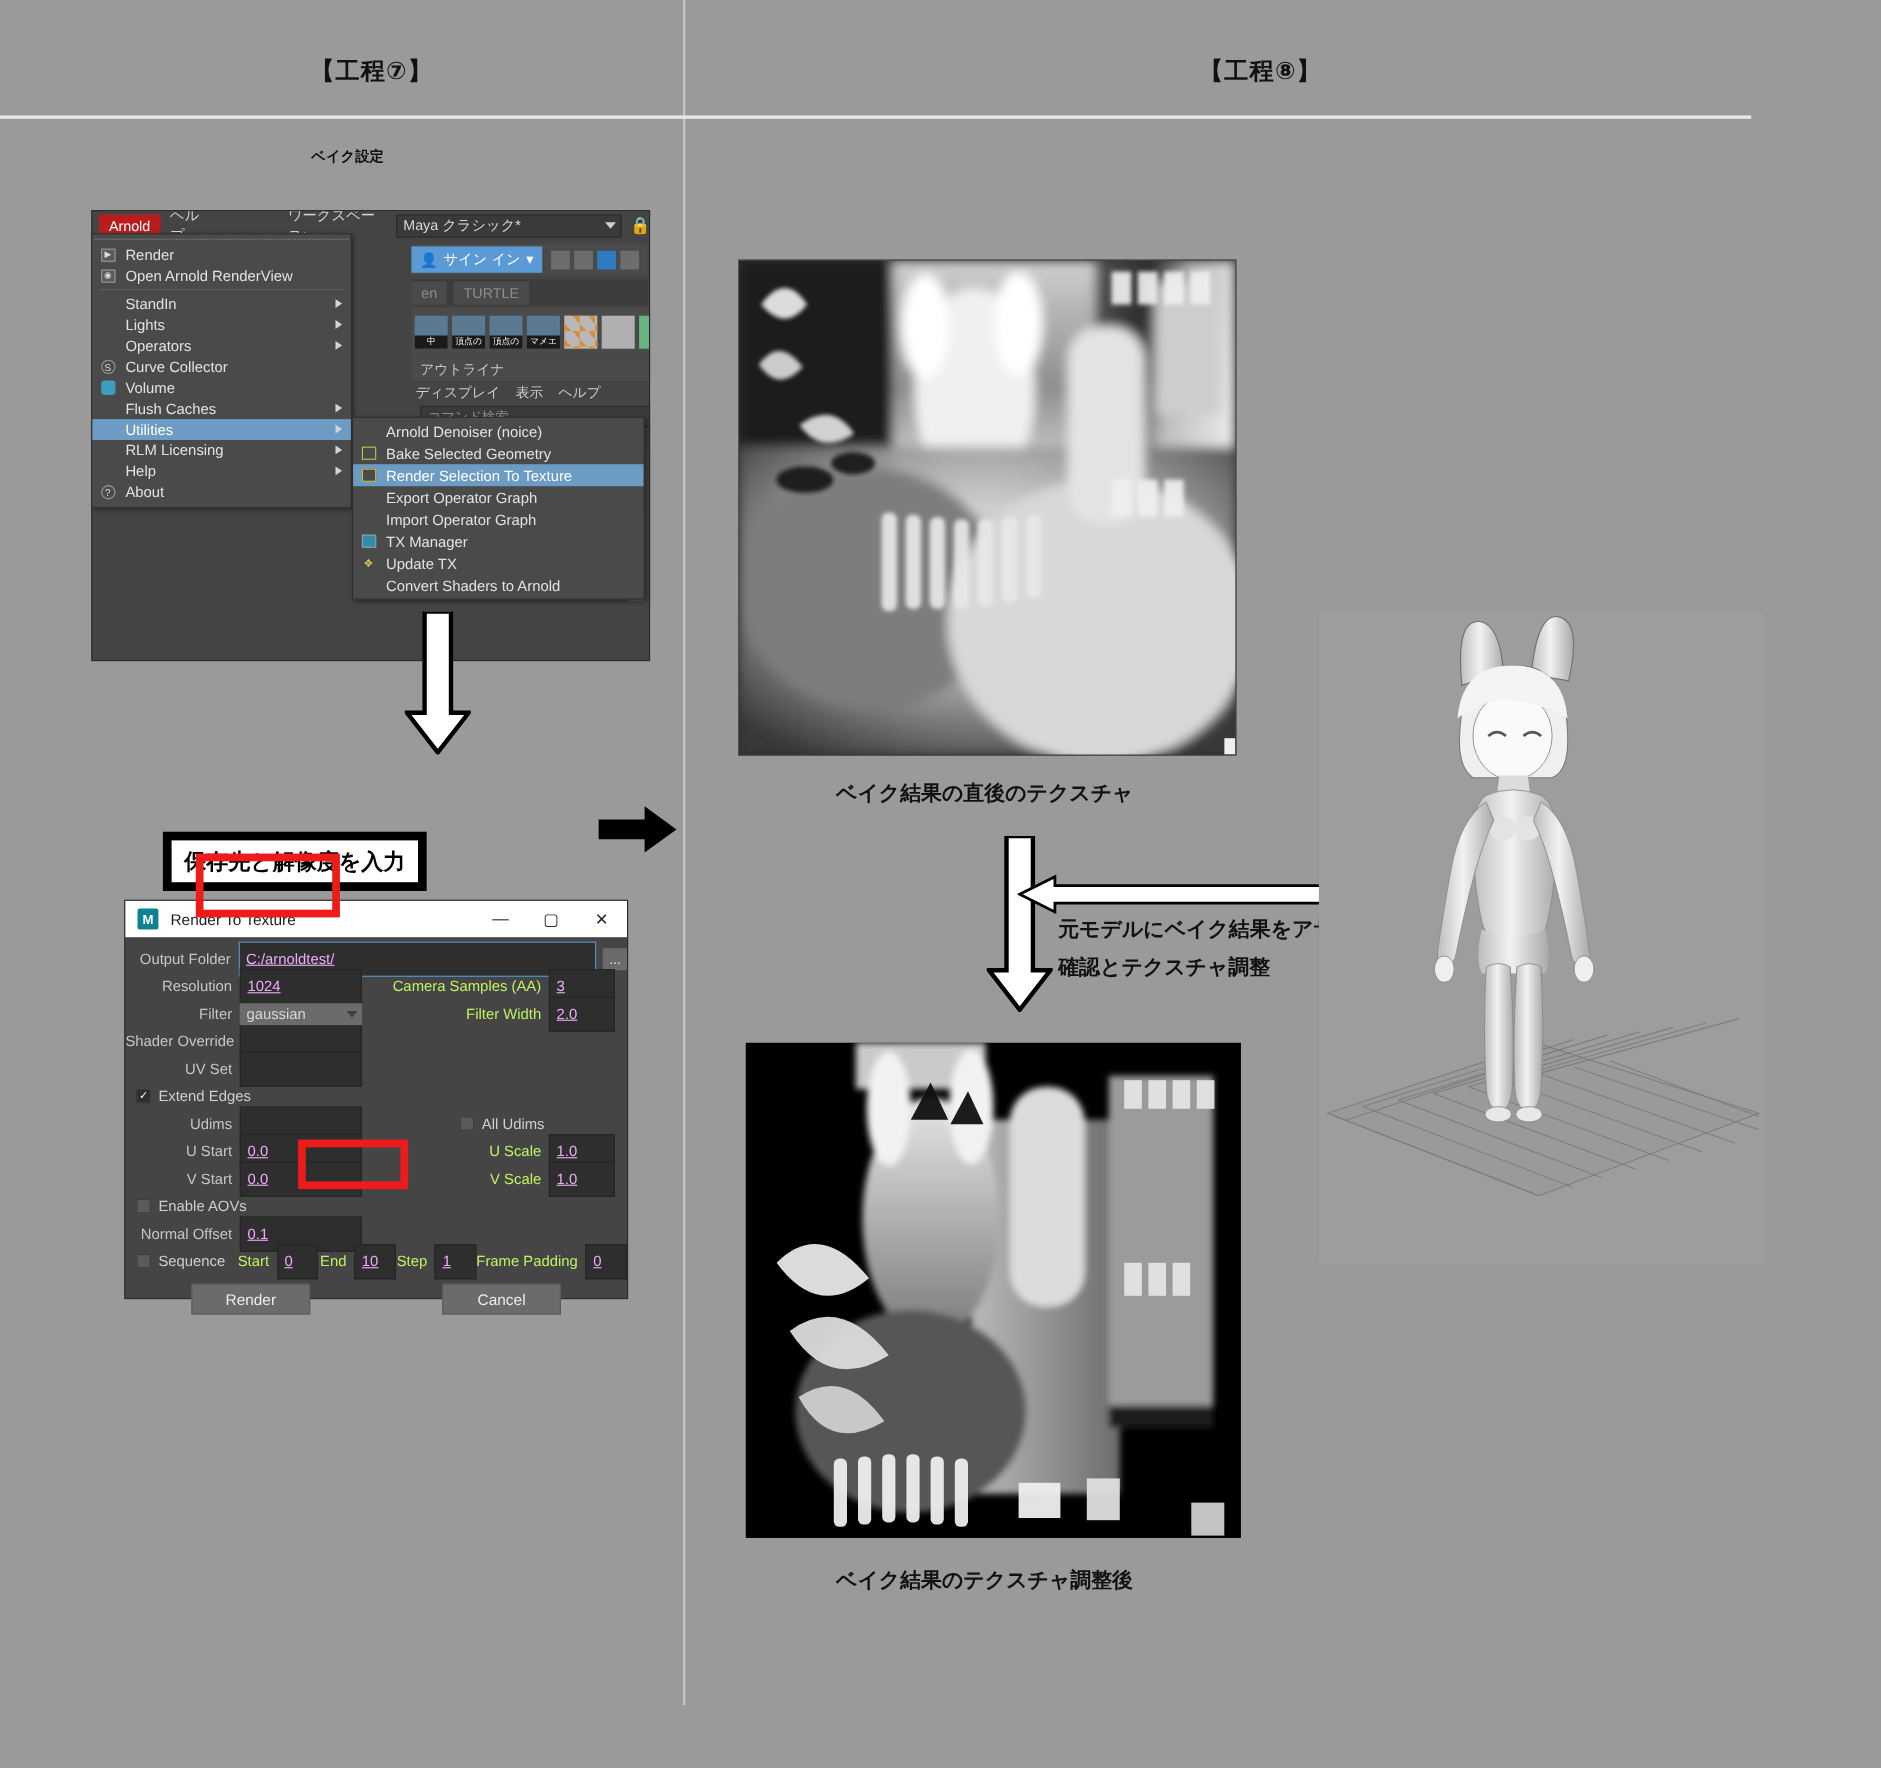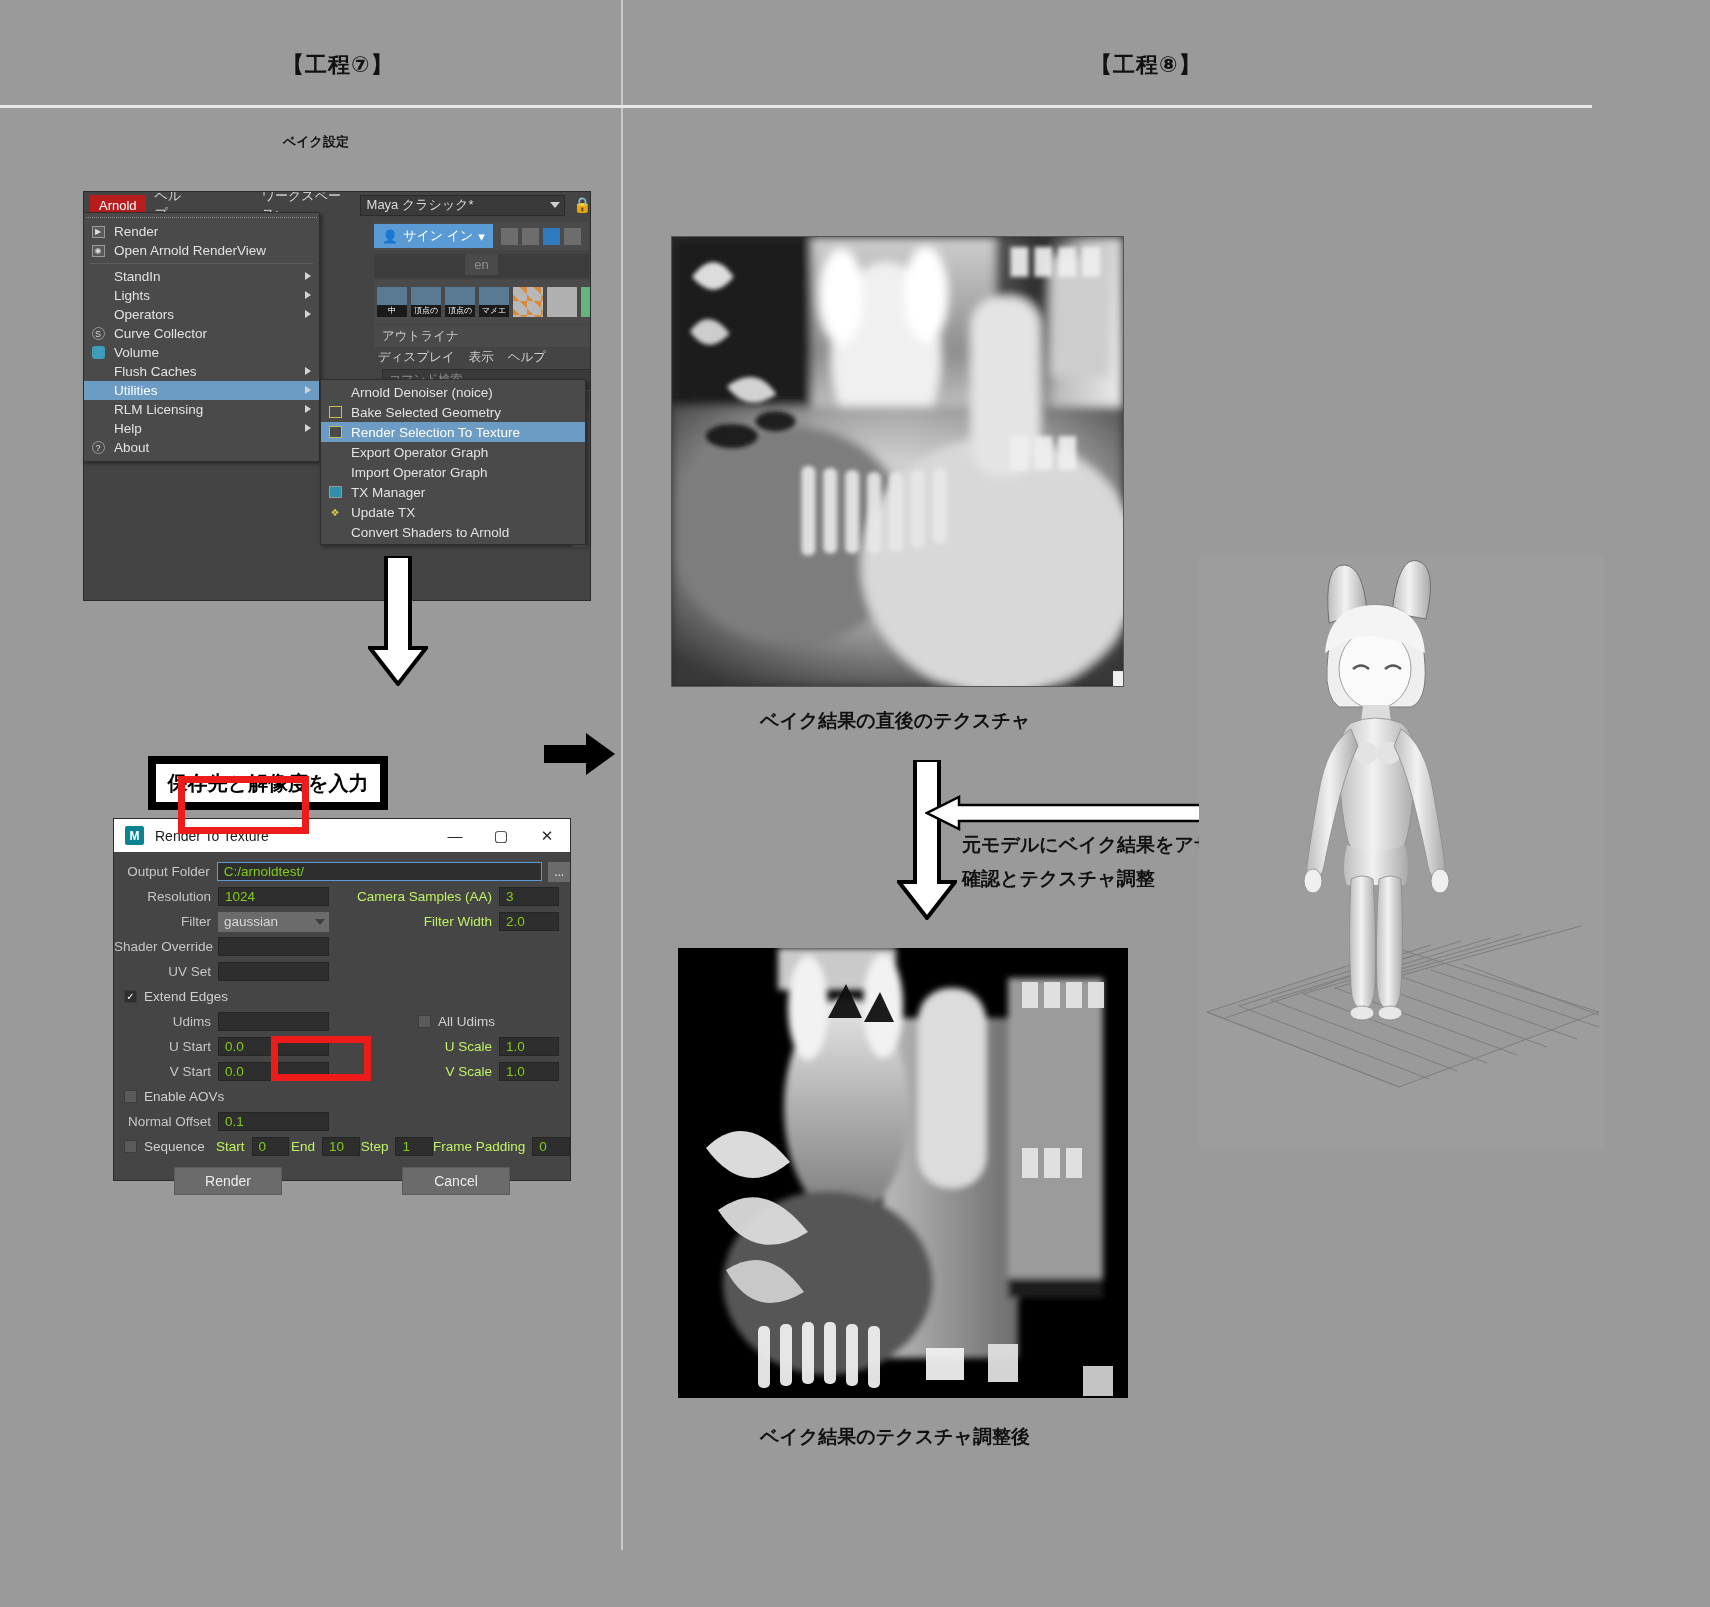--- a/index.html
+++ b/index.html
@@ -72,21 +72,21 @@
   }
   #signin-chip {
     background:#5b9bd5; color:#fff; font-size:13px; padding:3px 8px;
     display:flex; align-items:center; gap:5px;
   }
   .tiny-icon-row { display:flex; gap:4px; margin-left:8px; align-items:center;}
   .tiny-sq { width:17px;height:17px;background:#6d6d6d; display:inline-block;}
   .tiny-sq.blue { background:#2f7bbf; }
   #maya-tabs {
     left:290px; top:62px; width:215px; height:24px; background:#3c3c3c;
-    display:flex; align-items:center; gap:6px; color:#8d8d8d; font-size:13px;flex-direction:column;
+    display:flex; align-items:center; gap:6px; color:#8d8d8d; font-size:13px;
   }
   .maya-tab { background:#4a4a4a; padding:3px 9px; }
   #maya-shelf {
     left:290px; top:88px; width:250px; height:44px; background:#4a4a4a;
     display:flex; align-items:center; gap:4px; padding-left:3px;
   }
   .shelf-ico { width:30px;height:30px;background:#5a7a93; position:relative;}
   .shelf-ico.orange { background:#b0b0b0; }
   .shelf-ico.green { background:#66b57f; }
   .shelf-ico.checker{
@@ -204,23 +204,24 @@
   #win-close { right:0; }
   #rtt-body { padding:8px 0 0 0; position:relative; }
   .frow {
     display:flex; align-items:center; height:23px; margin-bottom:2px;
   }
   .flabel {
     width:104px; text-align:right; padding-right:7px; color:#c6c6c6;
     font-size:13.5px; white-space:nowrap;
   }
   .finput {
-    background:#2e2e2e; border:1px solid #252525; height:19px;
-    color:#84cc16; font-size:13.5px; display:flex; align-items:center;
+    background:#2e2e2e; border:1px solid #252525; height:32px;
+    color:#f0abfc; font-size:13.5px; display:flex; align-items:center;
     padding-left:6px;
+    text-decoration:underline;
   }
   .finput.wide { width:330px; }
   .finput.med  { width:111px; }
   .finput.sm   { width:60px; }
   .finput.xs   { width:46px; }
   .finput.focus { border:1px solid #5b9bd5; }
   .fsel {
     background:#6b6b6b; height:20px; width:111px; color:#d7d7d7;
     font-size:13.5px; display:flex; align-items:center; padding-left:6px;
     position:relative;

